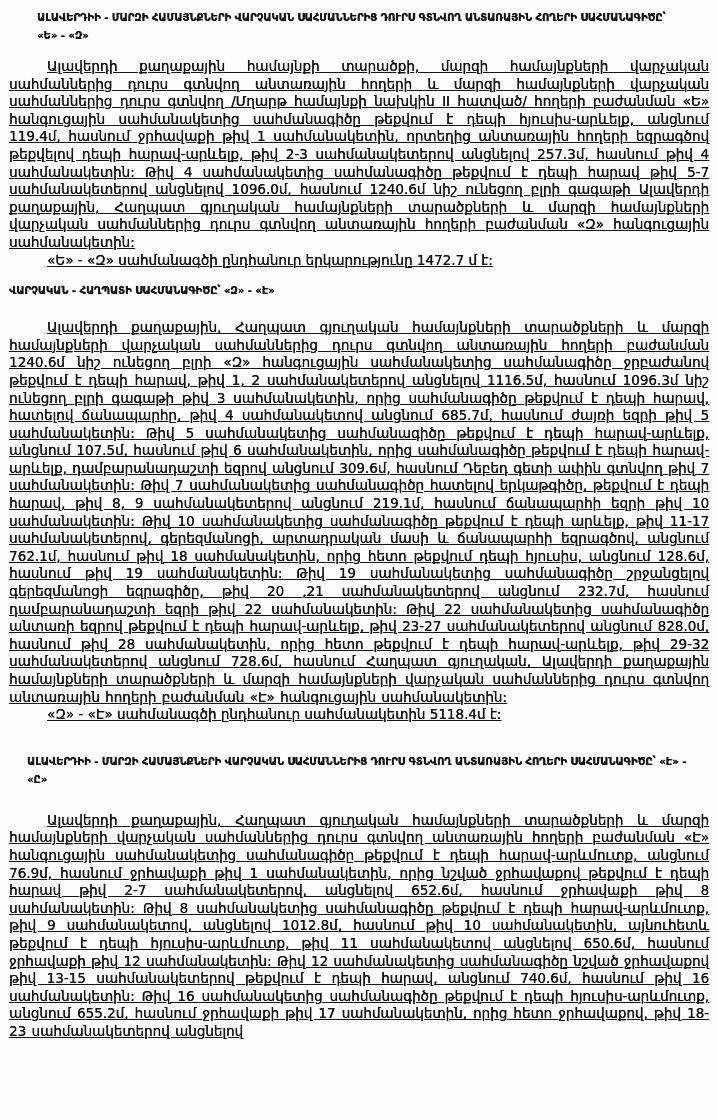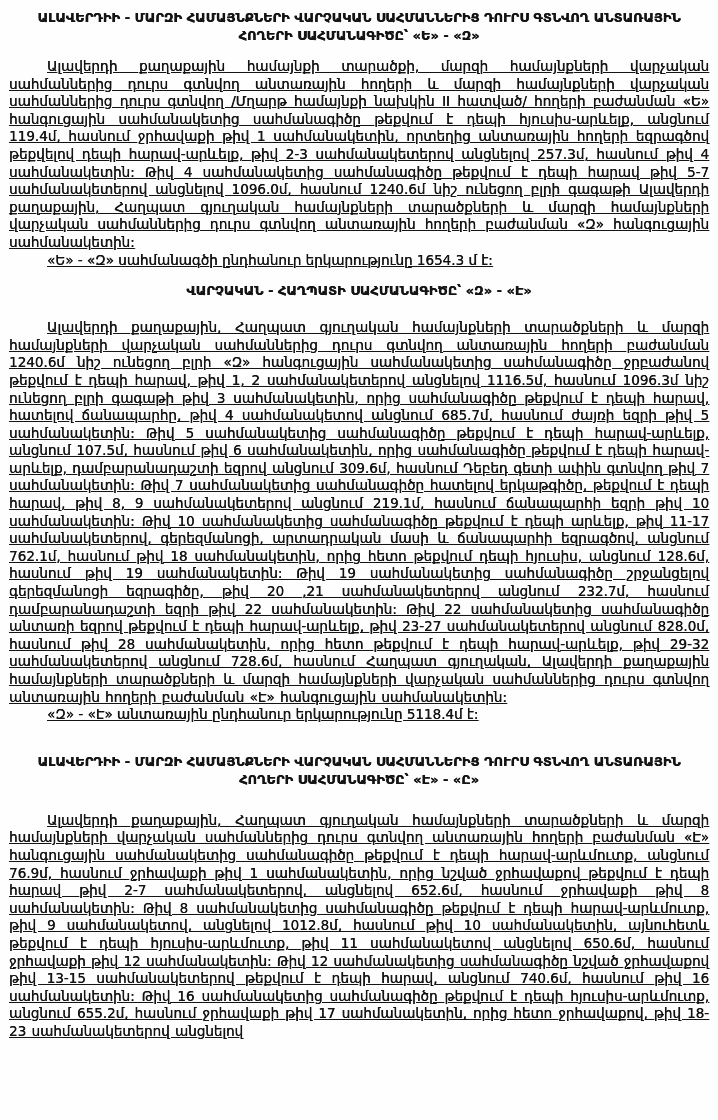--- a/index.html
+++ b/index.html
@@ -11,22 +11,22 @@
     background: #fefefe;
     overflow: hidden;
     box-sizing: border-box;
     padding: 7px 9px 0 9px;
     font-family: "DejaVu Sans", sans-serif;
     color: #141414;
     text-shadow: 0.35px 0 0 currentColor; 
   }
   .doc-heading {
     font-weight: bold;
-    text-align: center;
-    font-size: 13px;
+    text-align: left;
+    font-size: 10px;
     line-height: 18px;
     margin: 0;
   }
   .h-top    { margin: 2px 28px 13px 28px; }
   .h-mid    { margin: 13px 0 19px 0; }
   .h-bottom { margin: 29px 18px 23px 18px; }
   .para {
     font-size: 13.5px;
     line-height: 17.6px;
     text-align: justify;
@@ -43,25 +43,25 @@
 </style>
 </head>
 <body>
 
 <div class="page">
 
   <h1 class="doc-heading h-top">ԱԼԱՎԵՐԴԻԻ  -  ՄԱՐԶԻ ՀԱՄԱՅՆՔՆԵՐԻ ՎԱՐՉԱԿԱՆ ՍԱՀՄԱՆՆԵՐԻՑ ԴՈՒՐՍ ԳՏՆՎՈՂ ԱՆՏԱՌԱՅԻՆ ՀՈՂԵՐԻ ՍԱՀՄԱՆԱԳԻԾԸ՝ «Ե» - «Զ»</h1>
 
   <p class="para indent">Ալավերդի քաղաքային համայնքի տարածքի, մարզի համայնքների վարչական սահմաններից դուրս գտնվող անտառային հողերի և մարզի համայնքների վարչական սահմաններից դուրս գտնվող /Մղարթ համայնքի նախկին II հատված/ հողերի բաժանման «Ե» հանգուցային սահմանակետից սահմանագիծը թեքվում է դեպի հյուսիս-արևելք, անցնում 119.4մ, հասնում ջրհավաքի թիվ 1 սահմանակետին, որտեղից անտառային հողերի եզրագծով թեքվելով դեպի հարավ-արևելք, թիվ 2-3 սահմանակետերով անցնելով 257.3մ, հասնում թիվ 4 սահմանակետին: Թիվ 4 սահմանակետից սահմանագիծը թեքվում է դեպի հարավ թիվ 5-7 սահմանակետերով անցնելով 1096.0մ, հասնում 1240.6մ նիշ ունեցող բլրի գագաթի Ալավերդի քաղաքային, Հաղպատ գյուղական համայնքների տարածքների և մարզի համայնքների վարչական սահմաններից դուրս գտնվող անտառային հողերի բաժանման «Զ» հանգուցային սահմանակետին:</p>
 
-  <p class="note indent">«Ե» - «Զ» սահմանագծի ընդհանուր երկարությունը 1654.3 մ է:</p>
+  <p class="note indent">«Ե» - «Զ» սահմանագծի ընդհանուր երկարությունը 1472.7 մ է:</p>
 
   <h2 class="doc-heading h-mid">ՎԱՐՉԱԿԱՆ - ՀԱՂՊԱՏԻ ՍԱՀՄԱՆԱԳԻԾԸ՝ «Զ» - «Է»</h2>
 
   <p class="para indent">Ալավերդի քաղաքային, Հաղպատ գյուղական համայնքների տարածքների և մարզի համայնքների վարչական սահմաններից դուրս գտնվող անտառային հողերի բաժանման 1240.6մ նիշ ունեցող բլրի «Զ» հանգուցային սահմանակետից սահմանագիծը ջրբաժանով թեքվում է դեպի հարավ, թիվ 1, 2 սահմանակետերով անցնելով 1116.5մ, հասնում 1096.3մ նիշ ունեցող բլրի գագաթի թիվ 3 սահմանակետին, որից սահմանագիծը թեքվում է դեպի հարավ, հատելով ճանապարհը, թիվ 4 սահմանակետով անցնում 685.7մ, հասնում ժայռի եզրի թիվ 5 սահմանակետին: Թիվ 5 սահմանակետից սահմանագիծը թեքվում է դեպի հարավ-արևելք, անցնում 107.5մ, հասնում թիվ 6 սահմանակետին, որից սահմանագիծը թեքվում է դեպի հարավ-արևելք, դամբարանադաշտի եզրով անցնում 309.6մ, հասնում Դեբեդ գետի ափին գտնվող թիվ 7 սահմանակետին: Թիվ 7 սահմանակետից սահմանագիծը հատելով երկաթգիծը, թեքվում է դեպի հարավ, թիվ 8, 9 սահմանակետերով անցնում 219.1մ, հասնում ճանապարհի եզրի թիվ 10 սահմանակետին: Թիվ 10 սահմանակետից սահմանագիծը թեքվում է դեպի արևելք, թիվ 11-17 սահմանակետերով, գերեզմանոցի, արտադրական մասի և ճանապարհի եզրագծով, անցնում 762.1մ, հասնում թիվ 18 սահմանակետին, որից հետո թեքվում դեպի հյուսիս, անցնում 128.6մ, հասնում թիվ 19 սահմանակետին: Թիվ 19 սահմանակետից սահմանագիծը շրջանցելով գերեզմանոցի եզրագիծը, թիվ 20 ,21 սահմանակետերով անցնում 232.7մ, հասնում դամբարանադաշտի եզրի թիվ 22 սահմանակետին: Թիվ 22 սահմանակետից սահմանագիծը անտառի եզրով թեքվում է դեպի հարավ-արևելք, թիվ 23-27 սահմանակետերով անցնում 828.0մ, հասնում թիվ 28 սահմանակետին, որից հետո թեքվում է դեպի հարավ-արևելք, թիվ 29-32 սահմանակետերով անցնում 728.6մ, հասնում Հաղպատ գյուղական, Ալավերդի քաղաքային համայնքների տարածքների և մարզի համայնքների վարչական սահմաններից դուրս գտնվող անտառային հողերի բաժանման «Է» հանգուցային սահմանակետին:</p>
 
-  <p class="note indent">«Զ» - «Է» անտառային ընդհանուր  երկարությունը 5118.4մ է:</p>
+  <p class="note indent">«Զ» - «Է» սահմանագծի ընդհանուր  սահմանակետին 5118.4մ է:</p>
 
   <h2 class="doc-heading h-bottom">ԱԼԱՎԵՐԴԻԻ - ՄԱՐԶԻ ՀԱՄԱՅՆՔՆԵՐԻ ՎԱՐՉԱԿԱՆ ՍԱՀՄԱՆՆԵՐԻՑ ԴՈՒՐՍ ԳՏՆՎՈՂ ԱՆՏԱՌԱՅԻՆ ՀՈՂԵՐԻ ՍԱՀՄԱՆԱԳԻԾԸ՝ «Է» - «Ը»</h2>
 
   <p class="para indent">Ալավերդի քաղաքային, Հաղպատ գյուղական համայնքների տարածքների և մարզի համայնքների վարչական սահմաններից դուրս գտնվող անտառային հողերի  բաժանման «Է» հանգուցային սահմանակետից սահմանագիծը թեքվում է դեպի հարավ-արևմուտք, անցնում 76.9մ, հասնում ջրհավաքի թիվ 1 սահմանակետին, որից նշված ջրհավաքով թեքվում է դեպի հարավ թիվ 2-7 սահմանակետերով, անցնելով 652.6մ, հասնում ջրհավաքի թիվ 8 սահմանակետին: Թիվ 8 սահմանակետից սահմանագիծը թեքվում է դեպի հարավ-արևմուտք, թիվ 9 սահմանակետով, անցնելով 1012.8մ,  հասնում թիվ 10 սահմանակետին, այնուհետև թեքվում է դեպի հյուսիս-արևմուտք, թիվ 11 սահմանակետով անցնելով 650.6մ, հասնում ջրհավաքի թիվ 12 սահմանակետին: Թիվ 12 սահմանակետից սահմանագիծը նշված ջրհավաքով թիվ 13-15 սահմանակետերով թեքվում է դեպի հարավ, անցնում 740.6մ, հասնում թիվ 16 սահմանակետին: Թիվ 16 սահմանակետից սահմանագիծը թեքվում է դեպի հյուսիս-արևմուտք, անցնում 655.2մ, հասնում ջրհավաքի թիվ 17 սահմանակետին, որից հետո ջրհավաքով, թիվ 18-23 սահմանակետերով անցնելով</p>
 
 </div>
 
 </body></html>

